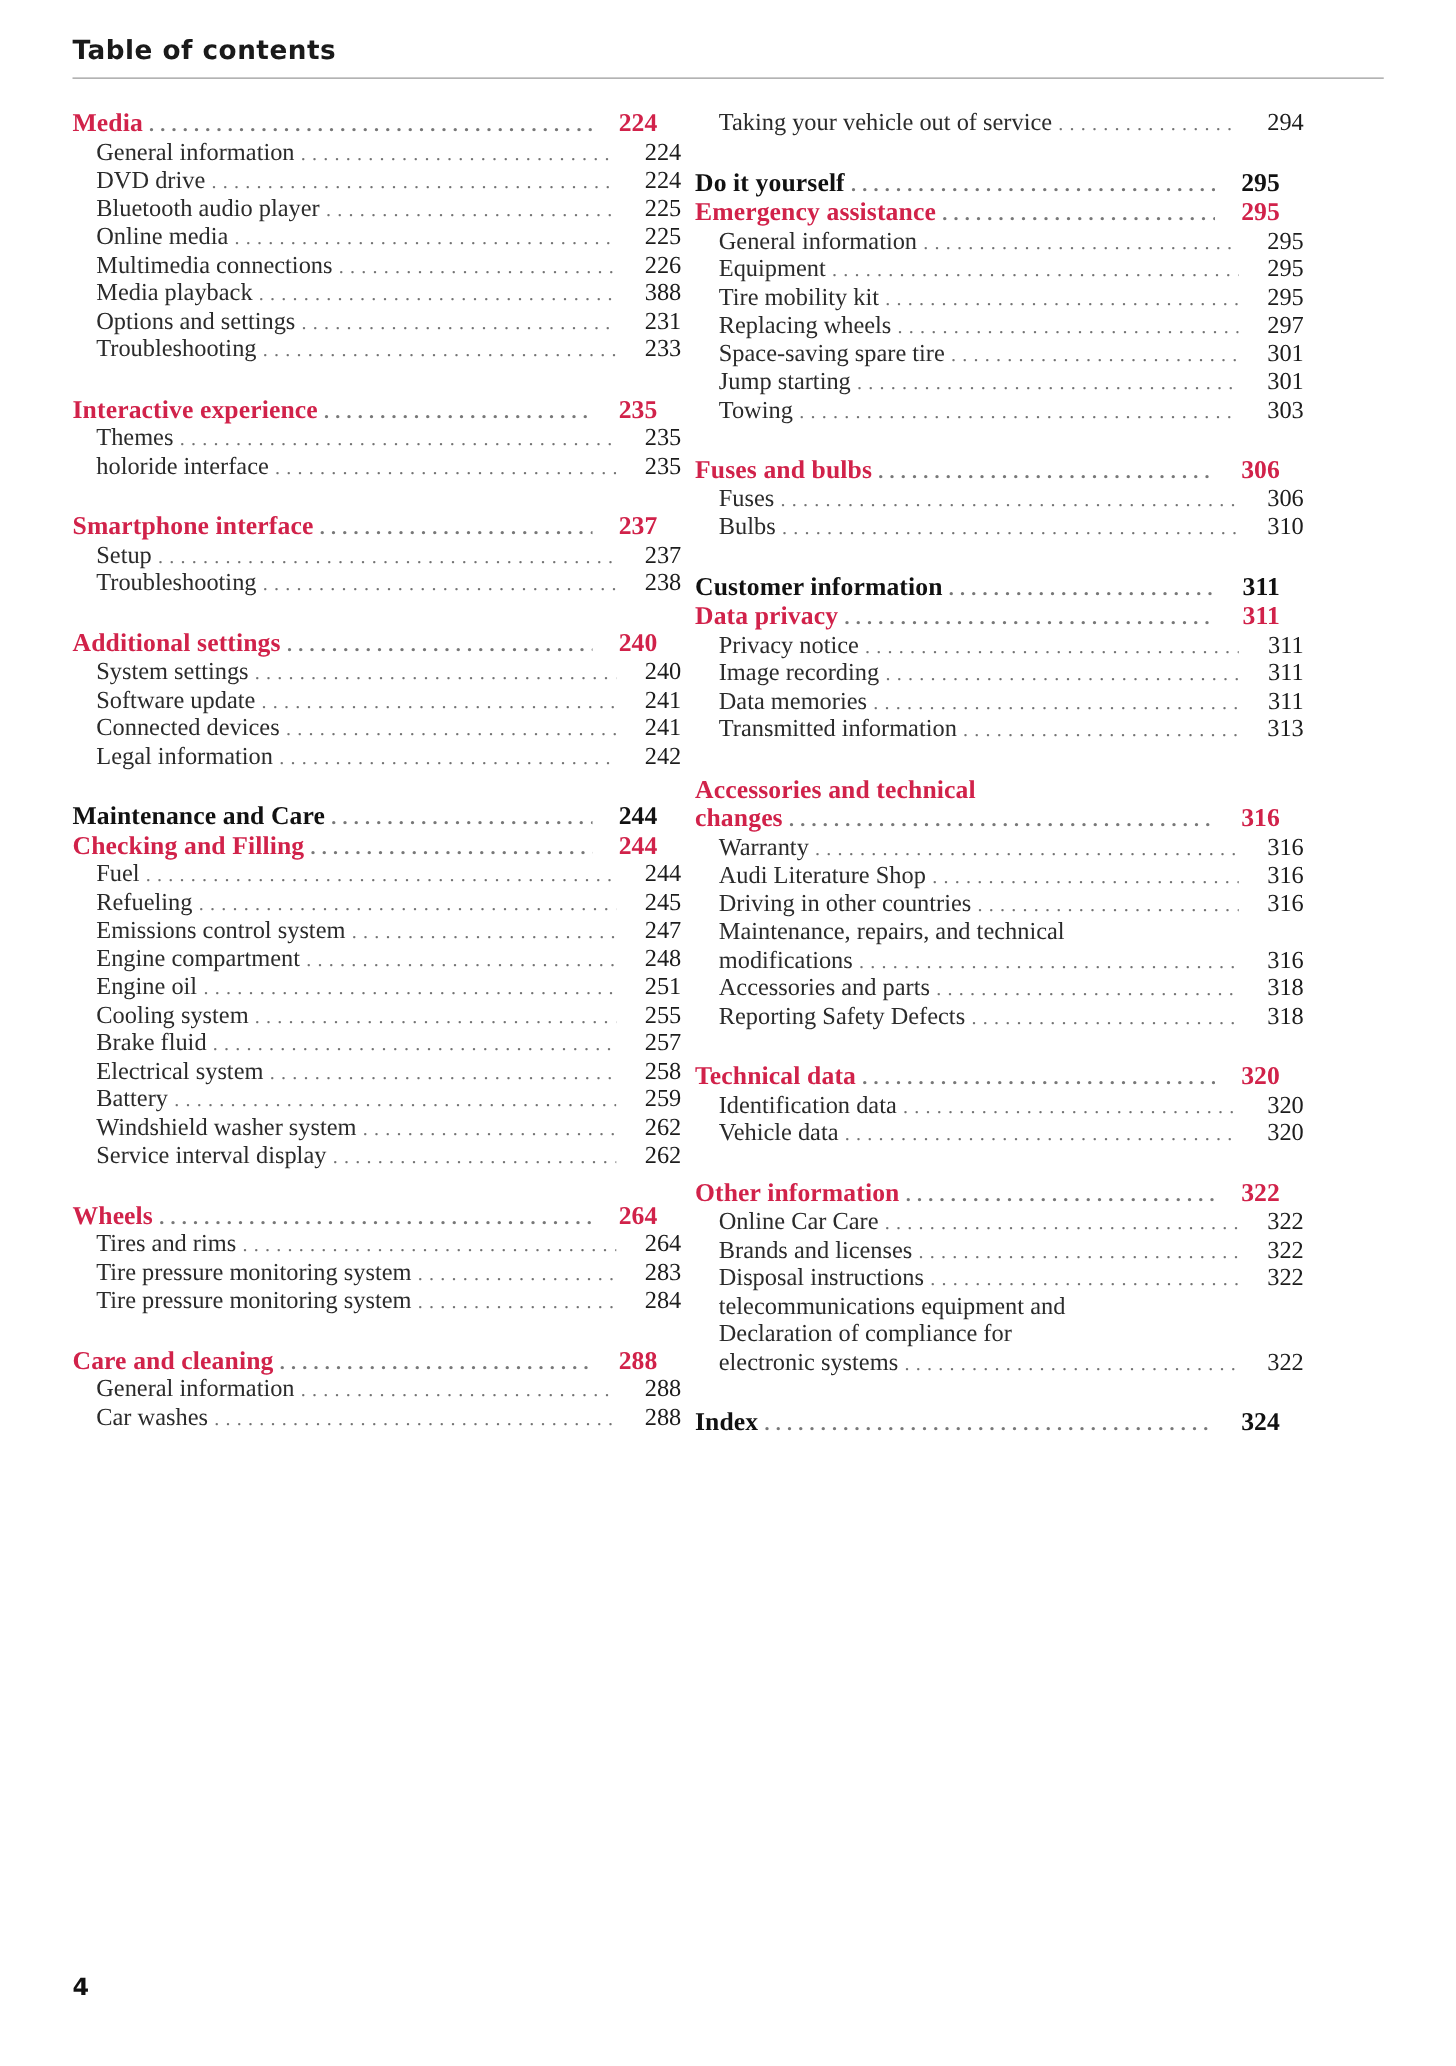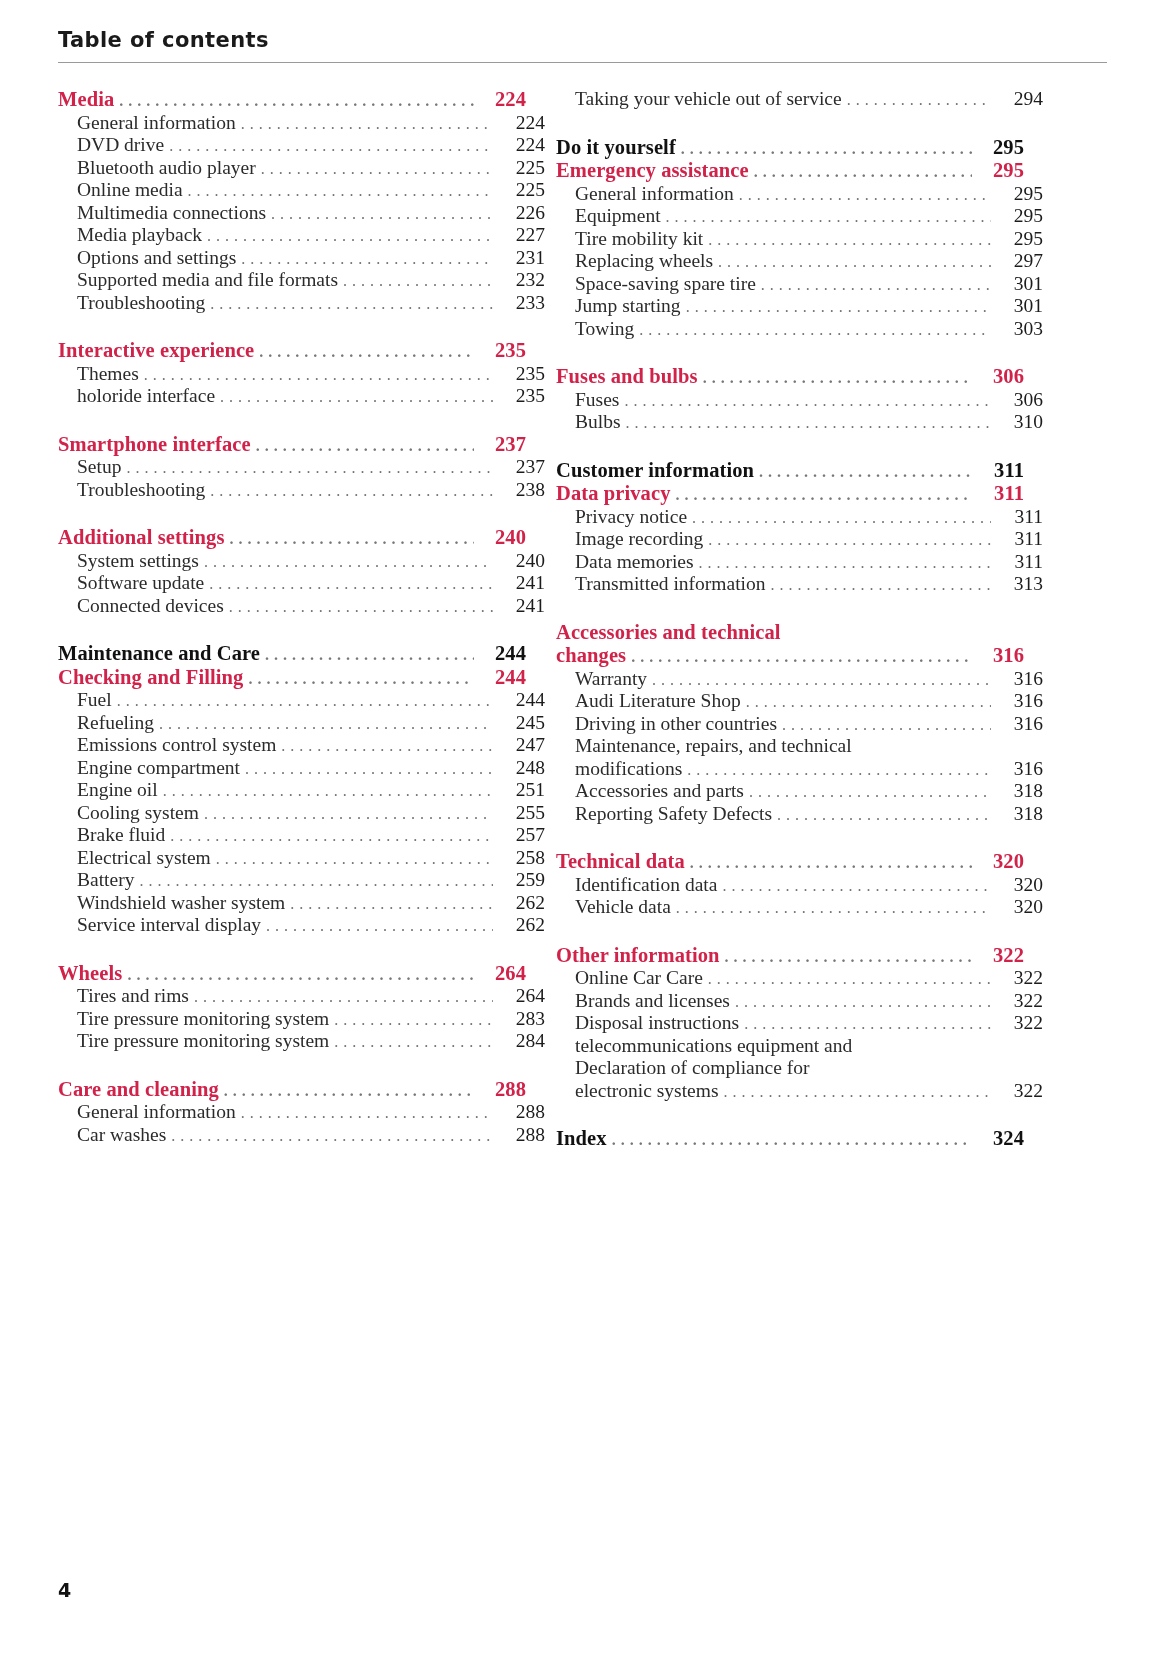--- a/index.html
+++ b/index.html
@@ -162,33 +162,28 @@
           <span class="toc-page">225</span>
         </div>
         <div class="toc-row lvl-sub">
           <span class="toc-label">Multimedia connections</span>
           <span class="toc-leader"></span>
           <span class="toc-page">226</span>
         </div>
         <div class="toc-row lvl-sub">
           <span class="toc-label">Media playback</span>
           <span class="toc-leader"></span>
-          <span class="toc-page">227</span>
+          <span class="toc-page">388</span>
         </div>
         <div class="toc-row lvl-sub">
           <span class="toc-label">Options and settings</span>
           <span class="toc-leader"></span>
           <span class="toc-page">231</span>
         </div>
         <div class="toc-row lvl-sub">
-          <span class="toc-label">Supported media and file formats</span>
-          <span class="toc-leader"></span>
-          <span class="toc-page">232</span>
-        </div>
-        <div class="toc-row lvl-sub">
           <span class="toc-label">Troubleshooting</span>
           <span class="toc-leader"></span>
           <span class="toc-page">233</span>
         </div>
         <div class="gap"></div>
         <div class="toc-row lvl-section">
           <span class="toc-label">Interactive experience</span>
           <span class="toc-leader"></span>
           <span class="toc-page">235</span>
         </div>
@@ -231,20 +226,25 @@
         </div>
         <div class="toc-row lvl-sub">
           <span class="toc-label">Software update</span>
           <span class="toc-leader"></span>
           <span class="toc-page">241</span>
         </div>
         <div class="toc-row lvl-sub">
           <span class="toc-label">Connected devices</span>
           <span class="toc-leader"></span>
           <span class="toc-page">241</span>
+        </div>
+        <div class="toc-row lvl-sub">
+          <span class="toc-label">Legal information</span>
+          <span class="toc-leader"></span>
+          <span class="toc-page">242</span>
         </div>
         <div class="gap"></div>
         <div class="toc-row lvl-part">
           <span class="toc-label">Maintenance and Care</span>
           <span class="toc-leader"></span>
           <span class="toc-page">244</span>
         </div>
         <div class="toc-row lvl-section">
           <span class="toc-label">Checking and Filling</span>
           <span class="toc-leader"></span>

